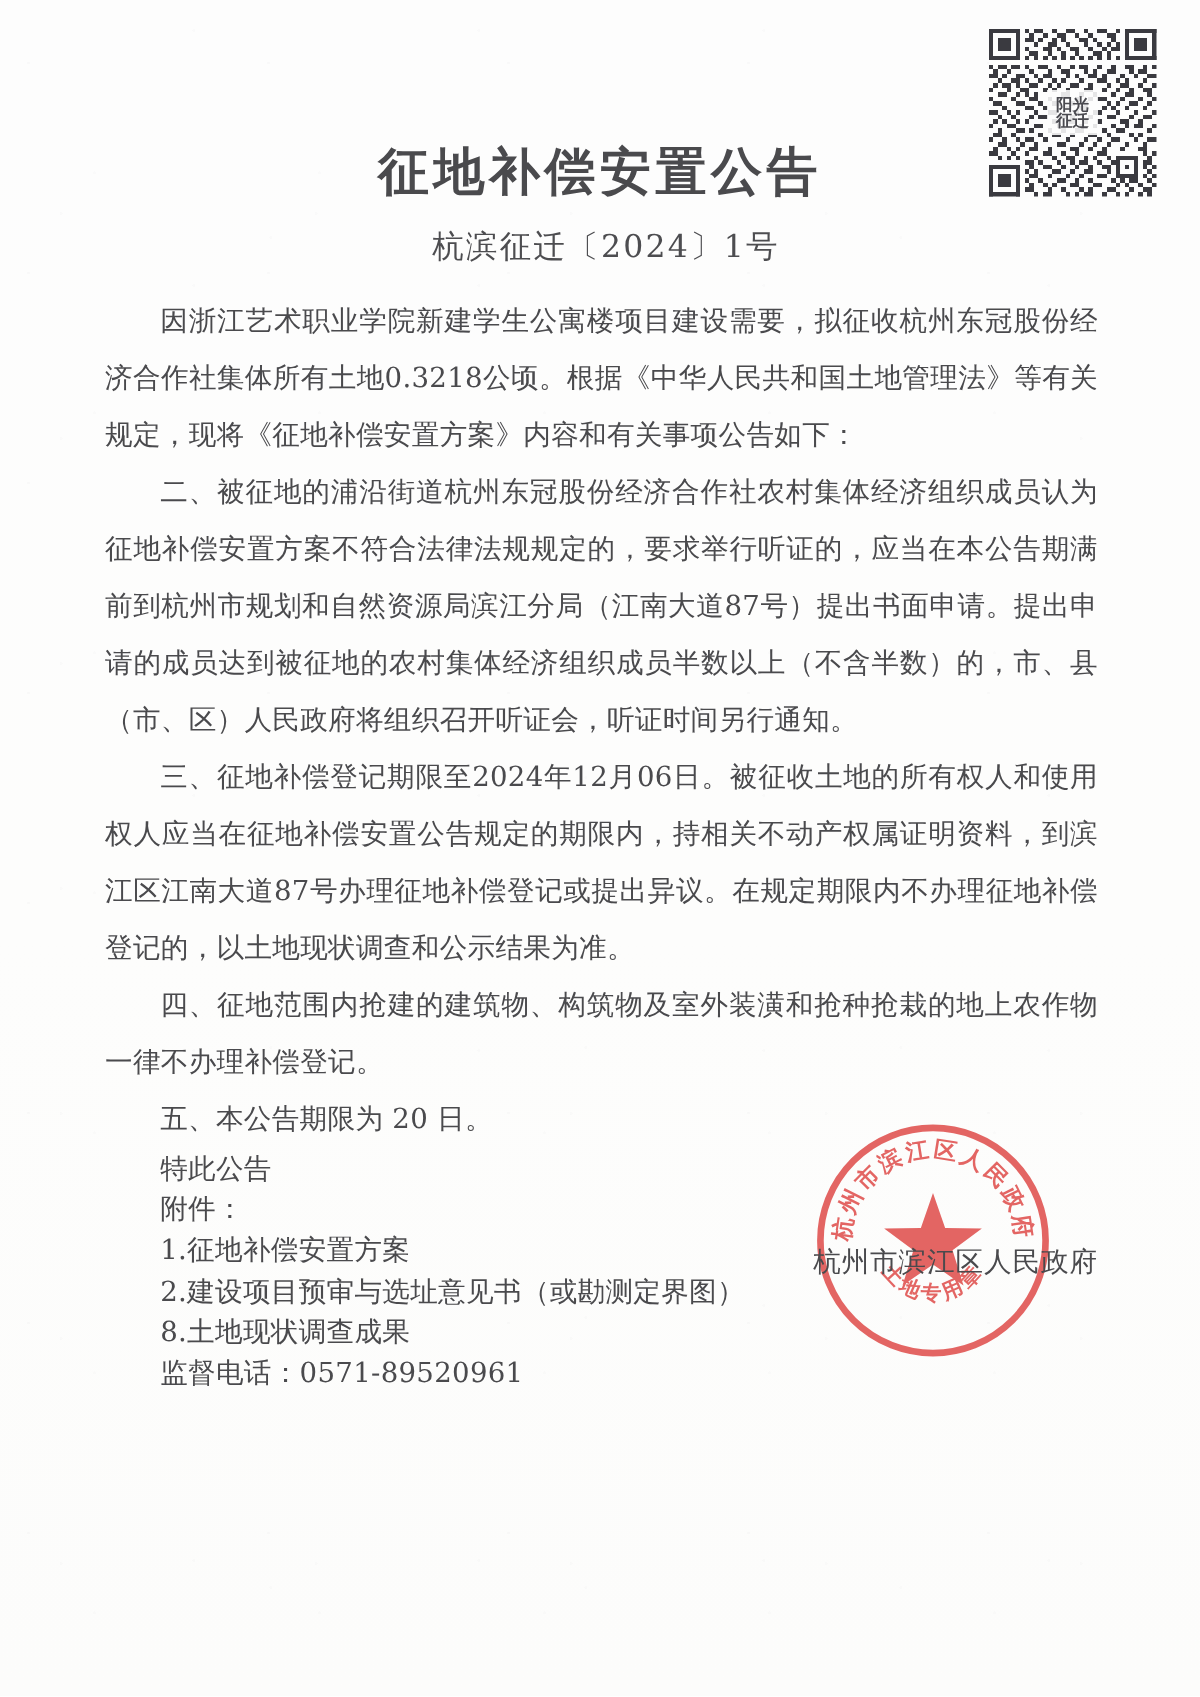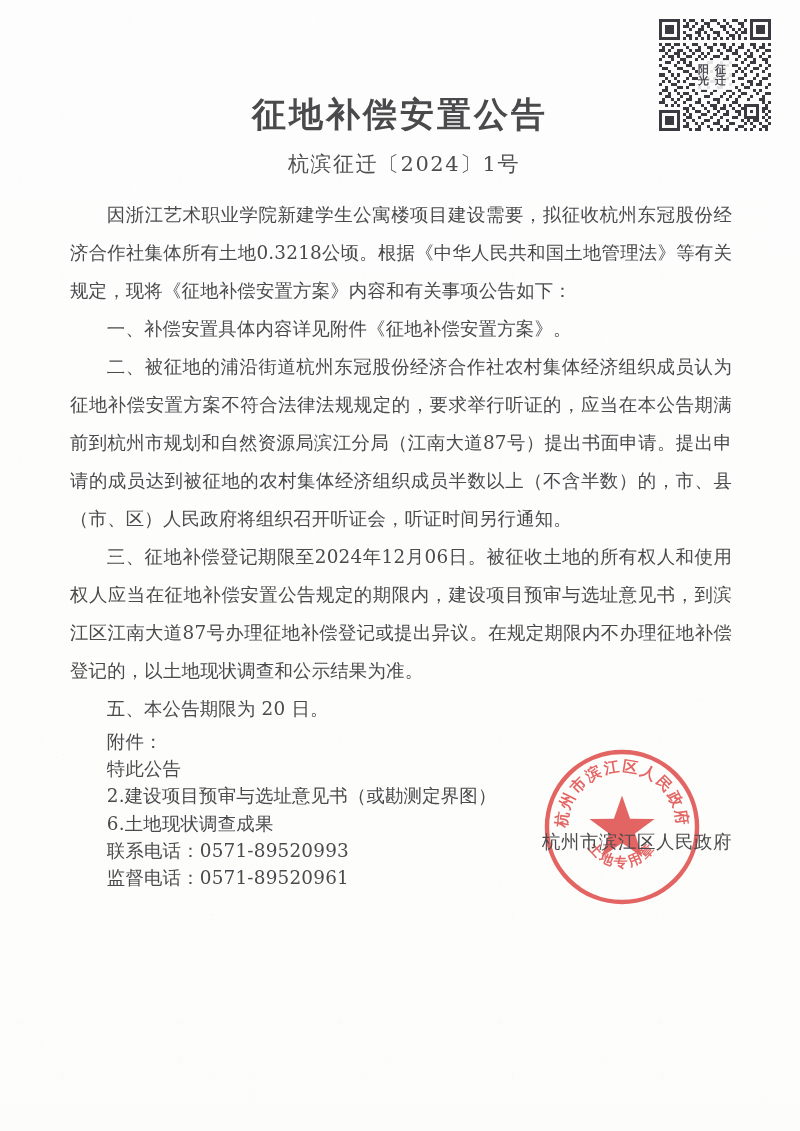--- a/index.html
+++ b/index.html
@@ -47,21 +47,21 @@
   .qr-wrap svg { display: block; width: 112px; height: 112px; }
   .qr-center-label {
     position: absolute;
     left: 50%;
     top: 50%;
     transform: translate(-50%, -50%);
     width: 34px;
     height: 30px;
     background: rgba(253,253,253,0.88);
     display: flex;
-    flex-direction: row;
+    flex-direction: column;
     align-items: center;
     justify-content: center;
     line-height: 1.02;
     font-family: "DejaVu Sans", "Liberation Sans", sans-serif;
     font-size: 11px;
     font-weight: 700;
     color: #4a4a50;
     letter-spacing: 0px;
   }
 
@@ -523,29 +523,29 @@
       <span>阳光</span>
       <span>征迁</span>
     </div>
   </div>
 
   <div class="doc-title">征地补偿安置公告</div>
   <div class="doc-number">杭滨征迁〔2024〕1号</div>
 
   <div class="body-block">
     <p class="para">因浙江艺术职业学院新建学生公寓楼项目建设需要，拟征收杭州东冠股份经济合作社集体所有土地0.3218公顷。根据《中华人民共和国土地管理法》等有关规定，现将《征地补偿安置方案》内容和有关事项公告如下：</p>
-    <p class="para">一、补偿安置具体内容详见附件《征地补偿安置方案》。</p>
     <p class="para">二、被征地的浦沿街道杭州东冠股份经济合作社农村集体经济组织成员认为征地补偿安置方案不符合法律法规规定的，要求举行听证的，应当在本公告期满前到杭州市规划和自然资源局滨江分局（江南大道87号）提出书面申请。提出申请的成员达到被征地的农村集体经济组织成员半数以上（不含半数）的，市、县（市、区）人民政府将组织召开听证会，听证时间另行通知。</p>
-    <p class="para">三、征地补偿登记期限至2024年12月06日。被征收土地的所有权人和使用权人应当在征地补偿安置公告规定的期限内，建设项目预审与选址意见书，到滨江区江南大道87号办理征地补偿登记或提出异议。在规定期限内不办理征地补偿登记的，以土地现状调查和公示结果为准。</p>
+    <p class="para">三、征地补偿登记期限至2024年12月06日。被征收土地的所有权人和使用权人应当在征地补偿安置公告规定的期限内，持相关不动产权属证明资料，到滨江区江南大道87号办理征地补偿登记或提出异议。在规定期限内不办理征地补偿登记的，以土地现状调查和公示结果为准。</p>
+    <p class="para">四、征地范围内抢建的建筑物、构筑物及室外装潢和抢种抢栽的地上农作物一律不办理补偿登记。</p>
     <p class="para">五、本公告期限为 20 日。</p>
+    <p class="attach-line">特此公告</p>
     <p class="attach-line">附件：</p>
-    <p class="attach-line">特此公告</p>
+    <p class="attach-line">1.征地补偿安置方案</p>
     <p class="attach-line">2.建设项目预审与选址意见书（或勘测定界图）</p>
-    <p class="attach-line">6.土地现状调查成果</p>
-    <p class="attach-line">联系电话：0571-89520993</p>
+    <p class="attach-line">8.土地现状调查成果</p>
     <p class="attach-line">监督电话：0571-89520961</p>
   </div>
 
   <div class="seal">
     <svg viewBox="0 0 160 160" aria-hidden="true">
       <defs>
         <path id="sealTopArc" d="M 24,80 A 56,56 0 0 1 136,80"></path>
         <path id="sealBotArc" d="M 40,80 A 40,40 0 0 0 120,80"></path>
       </defs>
       <circle cx="80" cy="80" r="76" fill="none" stroke="#e0514f" stroke-width="4.5"></circle>

